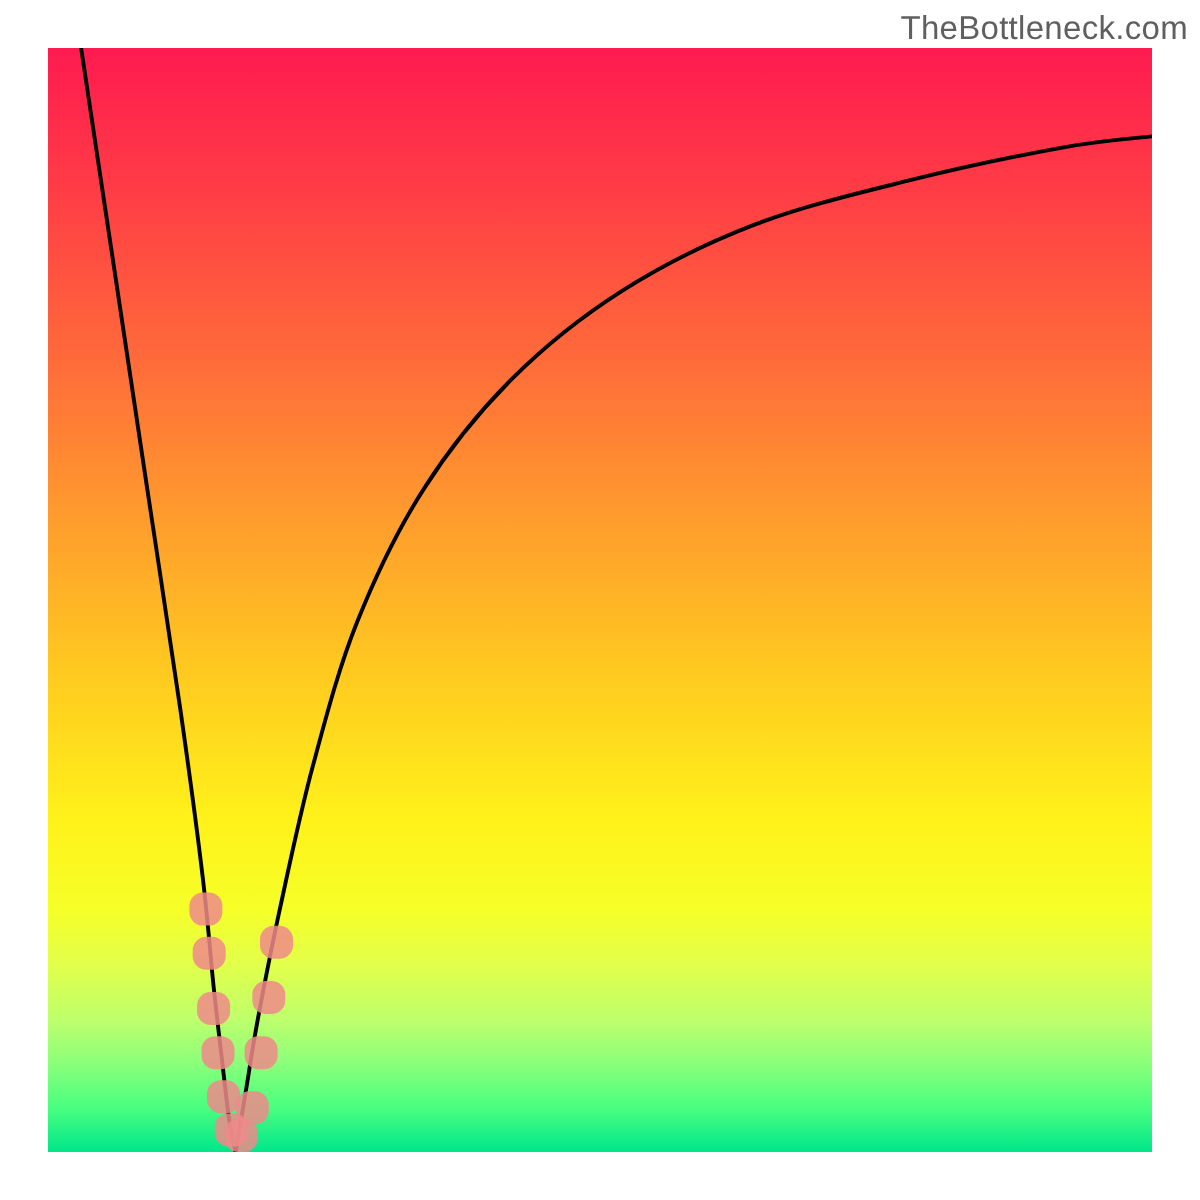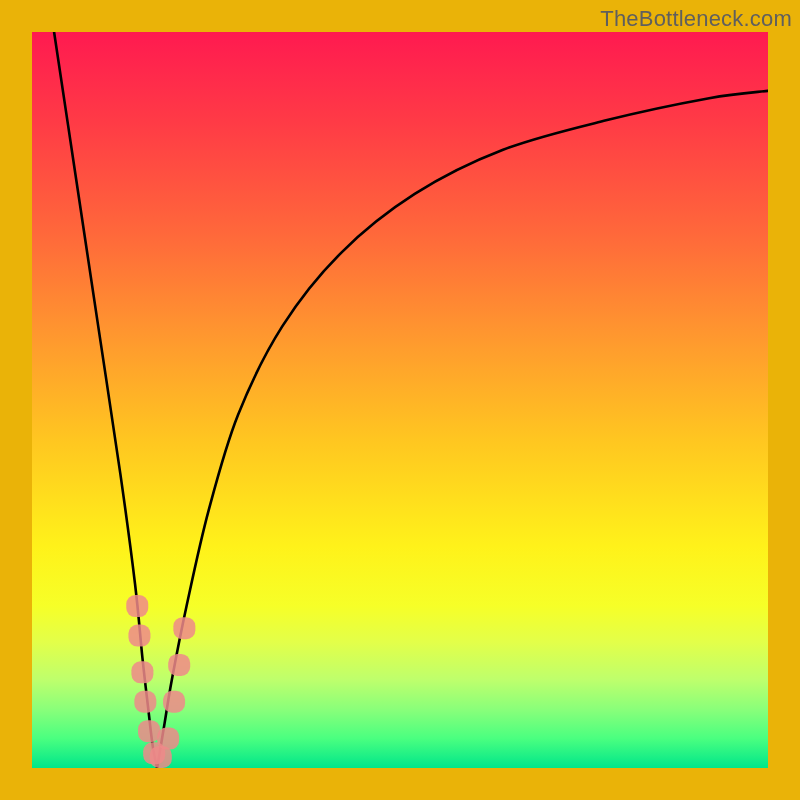--- a/index.html
+++ b/index.html
@@ -8,21 +8,21 @@
     width: 800px;
     height: 800px;
     overflow: hidden;
     background: #000;
     font-family: Arial, Helvetica, sans-serif;
   }
   .frame {
     position: relative;
     width: 800px;
     height: 800px;
-    background: #eab308;
+    background: #ffffff;
   }
   .plot-area {
     position: absolute;
     left: 32px;
     top: 32px;
     width: 736px;
     height: 736px;
     overflow: hidden;
   }
   .gradient-bg {

